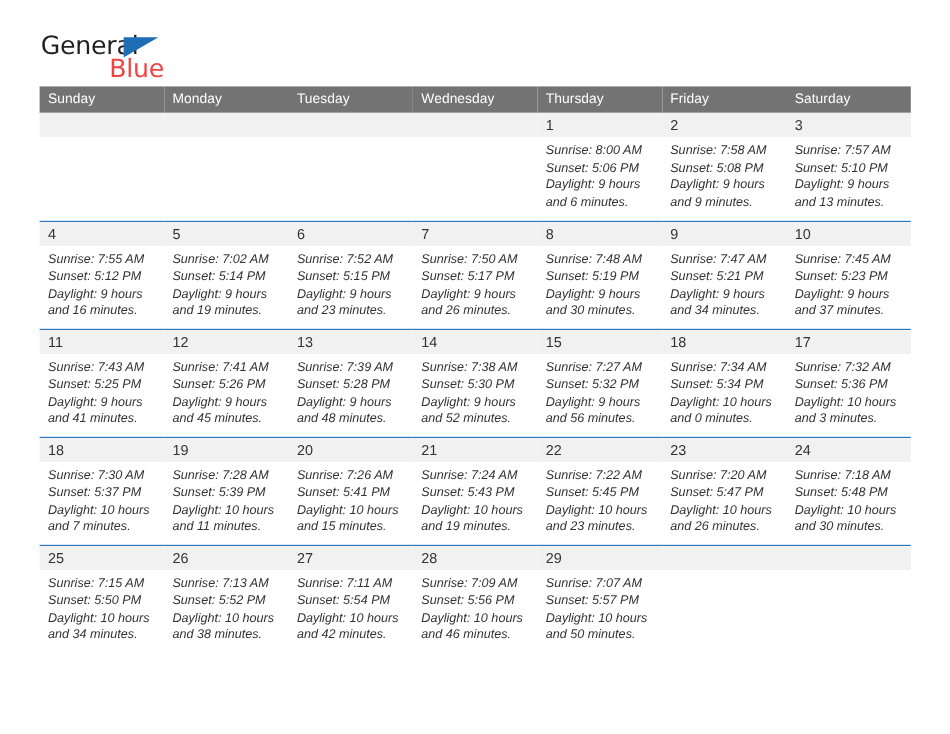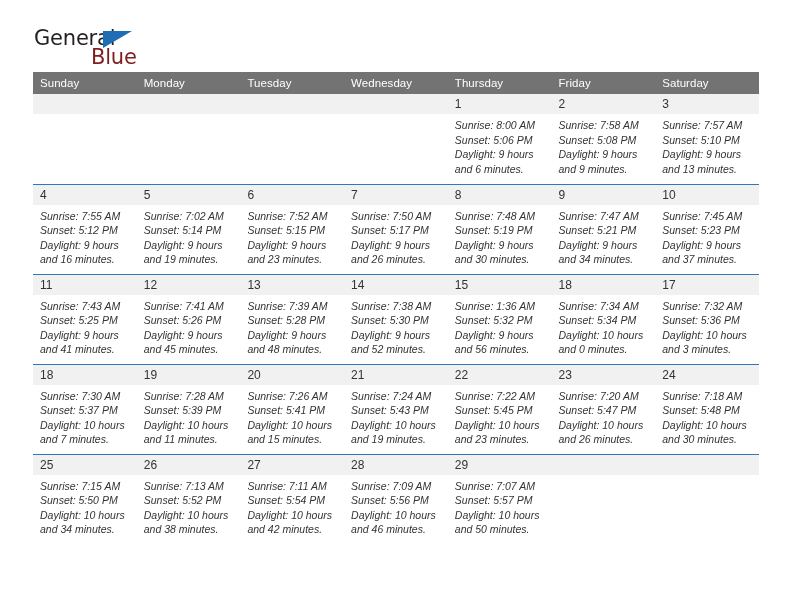--- a/index.html
+++ b/index.html
@@ -56,21 +56,21 @@
     height: 0;
     border-left: 29px solid #1f6eb5;
     border-bottom: 17px solid transparent;
   }
   .logo-blue {
     position: absolute;
     left: 58px;
     top: 19px;
     font-size: 21px;
     letter-spacing: -0.2px;
-    color: #7f1d1d;
+    color: #ef4444;
     font-family: "DejaVu Sans", sans-serif;
   }
   .title-block {
     text-align: right;
     padding-top: 0px;
   }
   .cal-title {
     font-size: 25px;
     color: #333333;
     line-height: 1.05;
@@ -305,21 +305,21 @@
             <div class="details">
               <div>Sunrise: 7:38 AM</div>
               <div>Sunset: 5:30 PM</div>
               <div>Daylight: 9 hours</div>
               <div>and 52 minutes.</div>
             </div>
           </td>
           <td>
             <div class="daynum">15</div>
             <div class="details">
-              <div>Sunrise: 1:36 AM</div>
+              <div>Sunrise: 7:27 AM</div>
               <div>Sunset: 5:32 PM</div>
               <div>Daylight: 9 hours</div>
               <div>and 56 minutes.</div>
             </div>
           </td>
           <td>
             <div class="daynum">18</div>
             <div class="details">
               <div>Sunrise: 7:34 AM</div>
               <div>Sunset: 5:34 PM</div>

